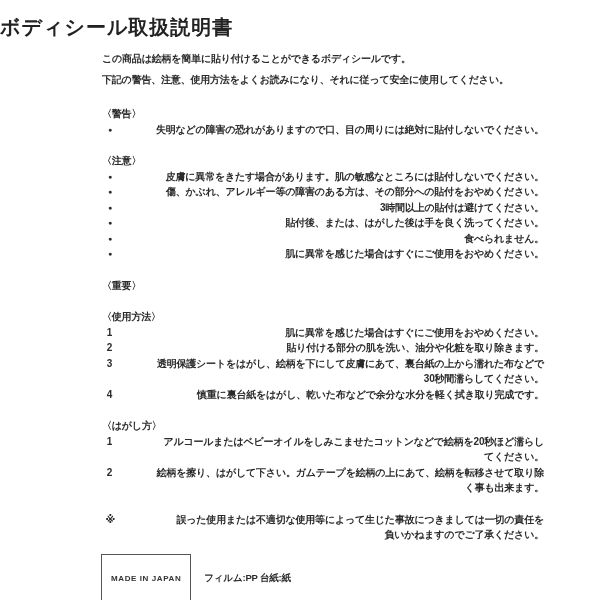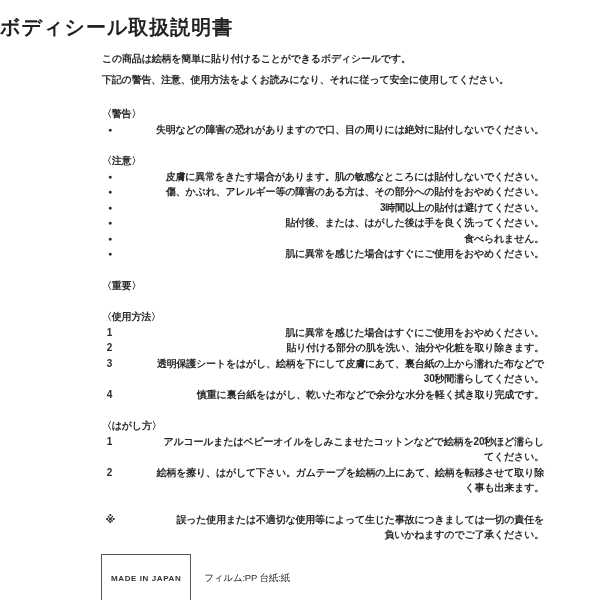--- a/index.html
+++ b/index.html
@@ -82,21 +82,21 @@
     font-size: 8px;
     letter-spacing: 0.6px;
     color: #333333;
     font-weight: 600;
     white-space: nowrap;
   }
   .materials {
     margin-left: 13px;
     font-size: 9.5px;
     letter-spacing: -0.2px;
-    font-weight: 400;
+    font-weight: 700;
     white-space: nowrap;
   }
 </style>
 </head>
 <body>
 
 <div class="page">
 
   <div class="doc-title">ボディシール取扱説明書</div>
 

